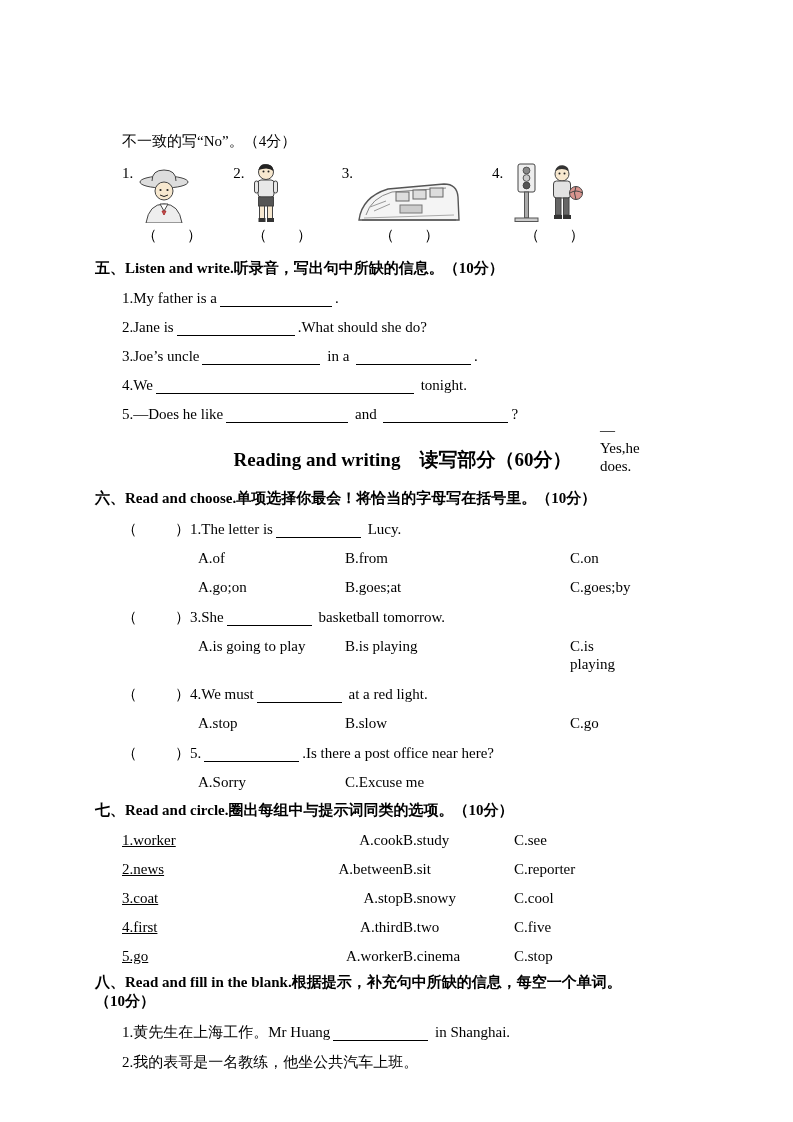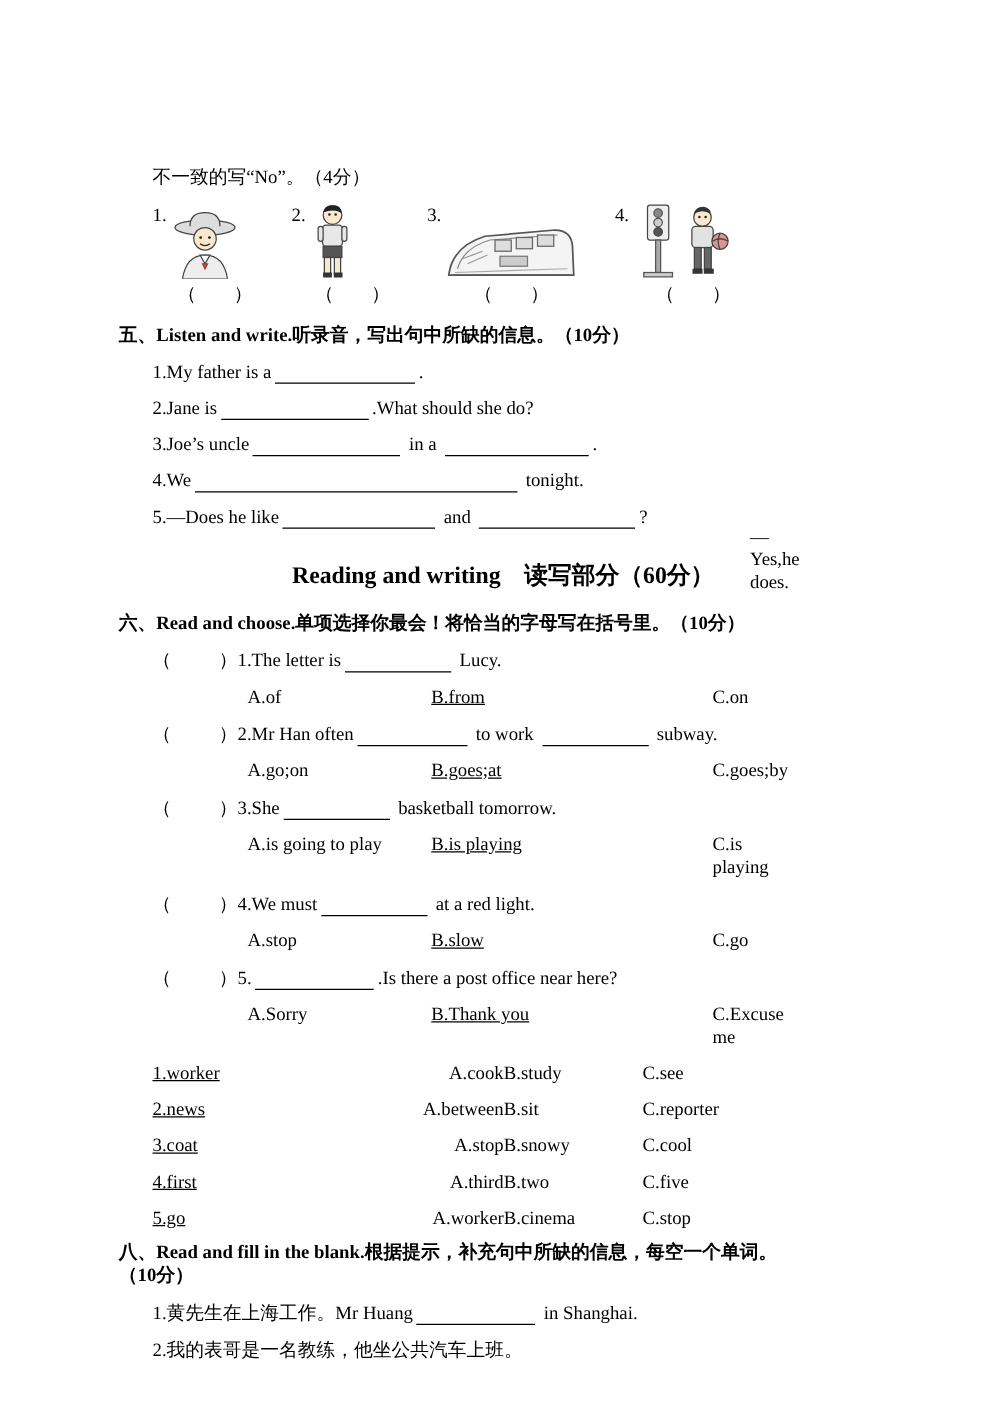--- a/index.html
+++ b/index.html
@@ -35,21 +35,21 @@
   .s5 .ans { position:absolute; left:478px; top:16px; }
 
   .rw-heading { margin-left:-95px; width:793px; text-align:center;
     font-weight:bold; font-size:19px; margin-top:24px;padding-left:12px; }
 
   .s6 { margin-top:16px; }
   .s6 .stem { margin:12px 0 0 27px; line-height:18px; }
   .pgap { display:inline-block; width:38px; }
   .opts { display:flex; margin:11px 0 0 103px; line-height:18px; }
   .optA { width:147px; }
-  .optB { width:225px;text-decoration:underline; }
+  .optB { width:225px; }
   .optC { flex:1; }
 
   .s7 { margin-top:10px; }
   .wrow { display:flex; margin:11px 0 0 27px; line-height:18px; }
   .c0 { width:141px;text-decoration:underline; } .c1 { width:140px;text-align:right; } .c2 { width:111px; } .c3 { flex:1; }
 
   .s8 { margin-top:8px; }
   .s8 .line { margin:12px 0 0 27px; line-height:18px; }
   .s8 .line.more { margin-left:35px; }
   .gapblank { display:inline-block; border-bottom:1px solid #000; height:1.02em; vertical-align:bottom; width:55px; margin:0 3px; }
@@ -189,23 +189,20 @@
 
     <div class="stem">
       <span>（</span><span class="pgap"></span><span>）1.The letter is</span><span class="blank w85"></span> <span>Lucy.</span>
     </div>
     <div class="opts">
       <span class="optA">A.of</span>
       <span class="optB">B.from</span>
       <span class="optC">C.on</span>
     </div>
 
-    <div class="stem">
-      <span>（</span><span class="pgap"></span><span>）2.Mr Han often</span><span class="blank w88"></span> <span>to work</span> <span class="blank w85"></span> <span>subway.</span>
-    </div>
     <div class="opts">
       <span class="optA">A.go;on</span>
       <span class="optB">B.goes;at</span>
       <span class="optC">C.goes;by</span>
     </div>
 
     <div class="stem">
       <span>（</span><span class="pgap"></span><span>）3.She</span><span class="blank w85"></span> <span>basketball tomorrow.</span>
     </div>
     <div class="opts">
@@ -221,26 +218,26 @@
       <span class="optA">A.stop</span>
       <span class="optB">B.slow</span>
       <span class="optC">C.go</span>
     </div>
 
     <div class="stem">
       <span>（</span><span class="pgap"></span><span>）5.</span><span class="blank w95"></span><span>.Is there a post office near here?</span>
     </div>
     <div class="opts">
       <span class="optA">A.Sorry</span>
-      <span class="optB">B.Thank you</span>
       <span class="optC">C.Excuse me</span>
     </div>
   </div>
 
   <div class="s7">
+    <div class="sec-title">七、Read and circle.圈出每组中与提示词同类的选项。（10分）</div>
 
     <div class="wrow">
       <span class="c0">1.worker</span>
       <span class="c1">A.cook</span>
       <span class="c2">B.study</span>
       <span class="c3">C.see</span>
     </div>
     <div class="wrow">
       <span class="c0">2.news</span>
       <span class="c1">A.between</span>

